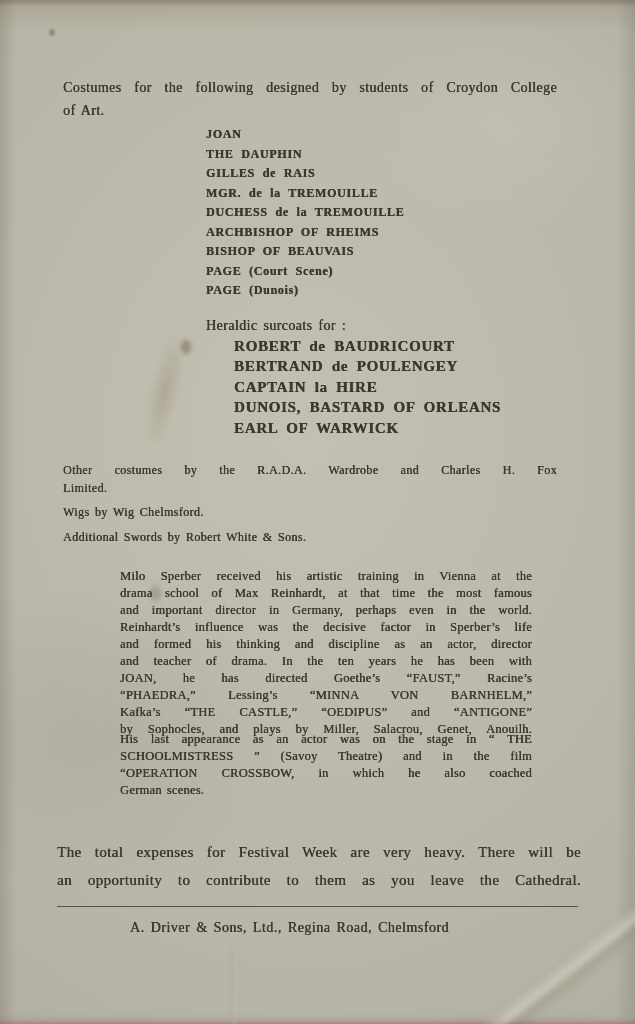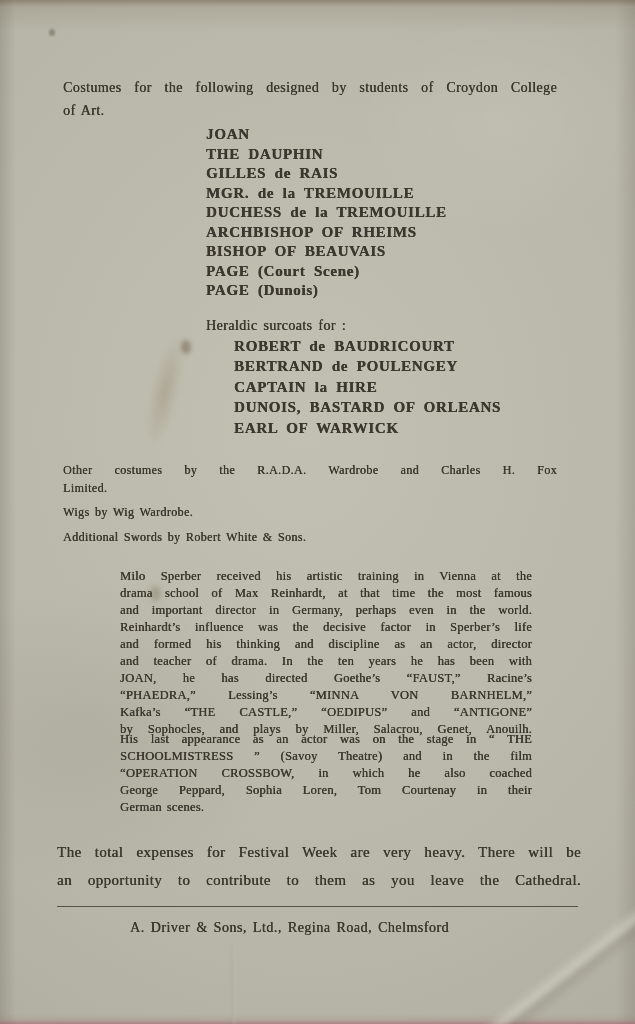--- a/index.html
+++ b/index.html
@@ -24,21 +24,21 @@
   .jl { text-align: justify; text-align-last: justify; }
   .line { white-space: nowrap; }
 
   .intro {
     left: 63px; top: 76px; width: 494px;
     font-size: 14px; line-height: 23px;
     letter-spacing: 0.4px; word-spacing: 2px;
   }
   .cast-list {
     left: 206px; top: 125px;
-    font-size: 15px; line-height: 19.5px;
+    font-size: 12px; line-height: 19.5px;
     font-weight: bold; letter-spacing: 0.7px; word-spacing: 4px;
   }
   .heraldic-heading {
     left: 206px; top: 318px;
     font-size: 14px; letter-spacing: 0.4px; word-spacing: 2px;
   }
   .heraldic-list {
     left: 234px; top: 336px;
     font-size: 15px; line-height: 20.4px;
     font-weight: bold; letter-spacing: 0.7px; word-spacing: 4px;
@@ -134,41 +134,40 @@
     <div class="line">BERTRAND de POULENGEY</div>
     <div class="line">CAPTAIN la HIRE</div>
     <div class="line">DUNOIS, BASTARD OF ORLEANS</div>
     <div class="line">EARL OF WARWICK</div>
   </div>
 
   <div class="abs credit-block" style="top:461px">
     <div class="jl">Other costumes by the R.A.D.A. Wardrobe and Charles H. Fox</div>
     <div>Limited.</div>
   </div>
-  <div class="abs credit-block" style="top:503px">Wigs by Wig Wardrobe.</div>
+  <div class="abs credit-block" style="top:503px">Wigs by Wig Chelmsford.</div>
   <div class="abs credit-block" style="top:528px">Additional Swords by Robert White &amp; Sons.</div>
 
   <div class="abs bio" style="top:568px">
     <div class="jl">Milo Sperber received his artistic training in Vienna at the</div>
     <div class="jl">drama school of Max Reinhardt, at that time the most famous</div>
     <div class="jl">and important director in Germany, perhaps even in the world.</div>
     <div class="jl">Reinhardt’s influence was the decisive factor in Sperber’s life</div>
     <div class="jl">and formed his thinking and discipline as an actor, director</div>
     <div class="jl">and teacher of drama.  In the ten years he has been with</div>
     <div class="jl">JOAN, he has directed Goethe’s “FAUST,” Racine’s</div>
     <div class="jl">“PHAEDRA,” Lessing’s “MINNA VON BARNHELM,”</div>
     <div class="jl">Kafka’s “THE CASTLE,” “OEDIPUS” and “ANTIGONE”</div>
     <div class="jl">by Sophocles, and plays by Miller, Salacrou, Genet, Anouilh.</div>
   </div>
 
   <div class="abs bio" style="top:731px">
     <div class="jl">His last appearance as an actor was on the stage in “ THE</div>
     <div class="jl">SCHOOLMISTRESS ” (Savoy Theatre) and in the film</div>
     <div class="jl">“OPERATION CROSSBOW, in which he also coached</div>
-    <div class="jl">George Peppard, Sophia Loren, Tom Courtenay in their</div>
     <div>German scenes.</div>
   </div>
 
   <div class="abs expenses" style="top:838px">
     <div class="jl">The total expenses for Festival Week are very heavy.  There will be</div>
     <div class="jl">an opportunity to contribute to them as you leave the Cathedral.</div>
   </div>
 
   <div class="abs rule"></div>
   <div class="abs printer">A. Driver &amp; Sons, Ltd., Regina Road, Chelmsford</div>

